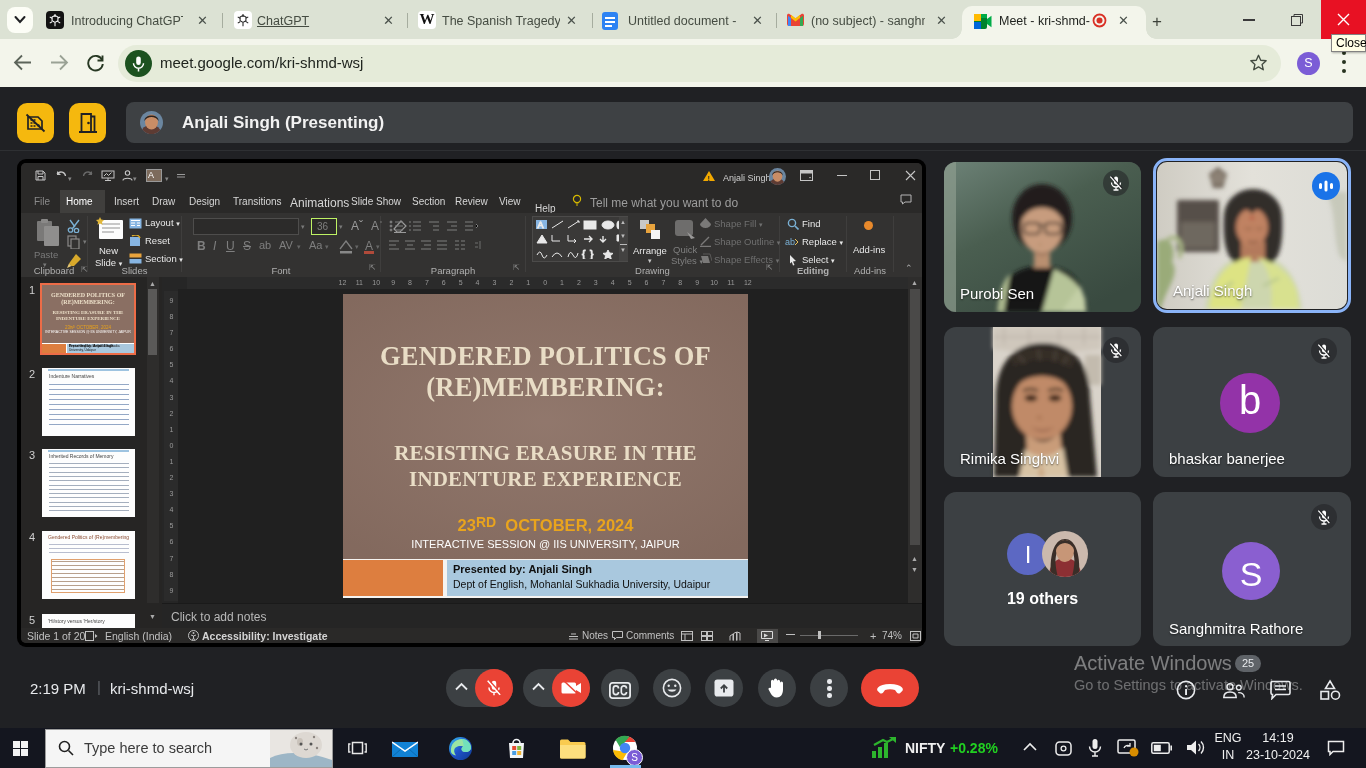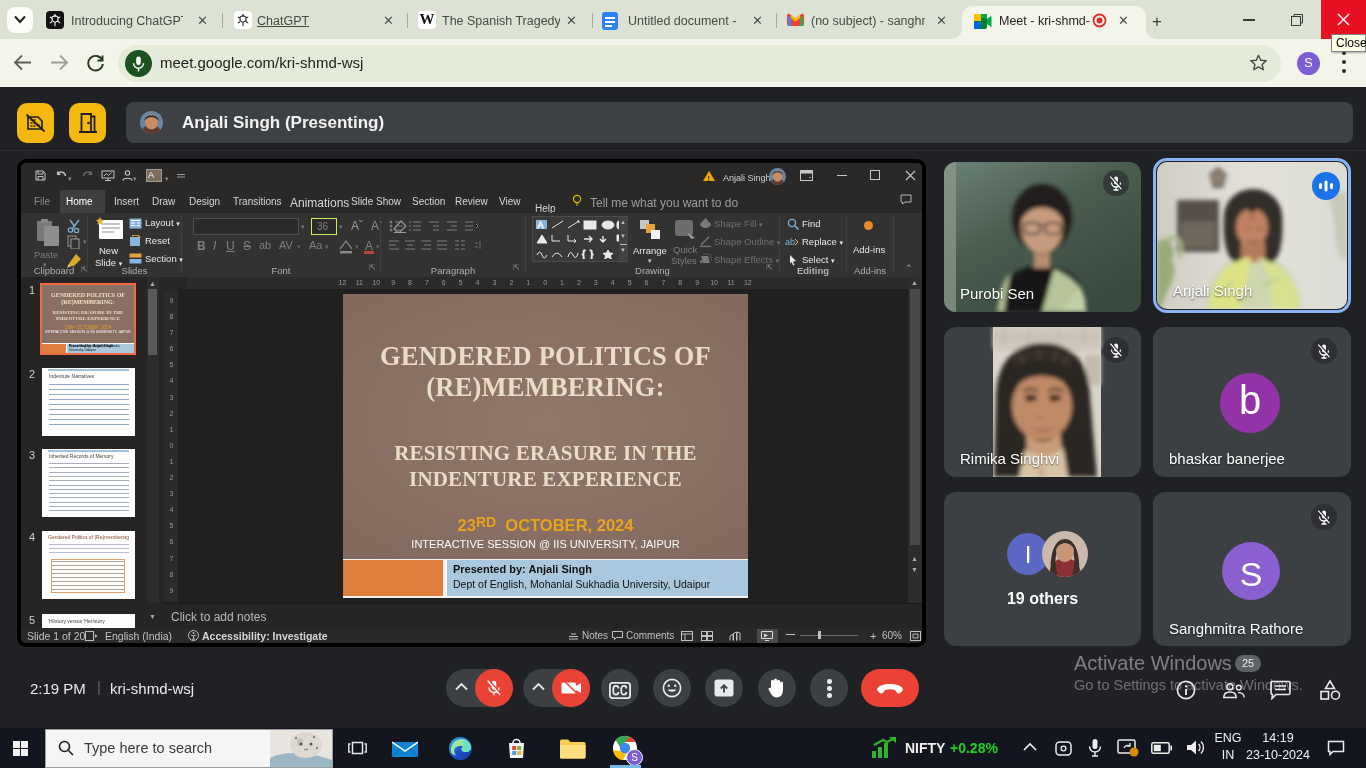--- a/index.html
+++ b/index.html
@@ -779,21 +779,21 @@
           </svg>
     <div class="abs" style="left:736px;top:466px;width:21px;height:14px;background:#4a4948;"></div>
     <svg class="abs" style="left:740px;top:468px" width="12" height="10" viewBox="0 0 12 10">
             <path d="M0.5 0.5 h11 v7 h-11 Z M4 9.5 h4" stroke="#dadada" fill="none"></path>
             <path d="M3 2.5 l4 2 -4 2 Z" fill="#dadada"></path>
           </svg>
     <div class="abs" style="left:765px;top:471px;width:9px;height:1.4px;background:#c0c0c0;"></div>
     <div class="abs" style="left:779px;top:471.5px;width:58px;height:1px;background:#6a6a6a;"></div>
     <div class="abs" style="left:797px;top:468px;width:2.6px;height:8px;background:#c0c0c0;"></div>
     <div class="abs" style="left:849px;top:467px;font-size:11px;color:#c0c0c0;">+</div>
-    <div class="abs" style="left:861px;top:467px;font-size:10px;color:#c0c0c0;">60%</div>
+    <div class="abs" style="left:861px;top:467px;font-size:10px;color:#c0c0c0;">74%</div>
     <svg class="abs" style="left:889px;top:468px" width="11" height="10" viewBox="0 0 11 10">
             <rect x="0.5" y="0.5" width="10" height="9" fill="none" stroke="#c0c0c0"></rect>
             <path d="M3 3 h5 v4 h-5 Z" fill="none" stroke="#c0c0c0"></path>
           </svg>
   </div>
       </div>
 </div>
 <div id="taskbar">
   <svg class="abs" style="left:13px;top:13.0px" width="15" height="15" viewBox="0 0 15 15">
         <rect x="0" y="0" width="7" height="7" fill="#f2f2f2"></rect>

